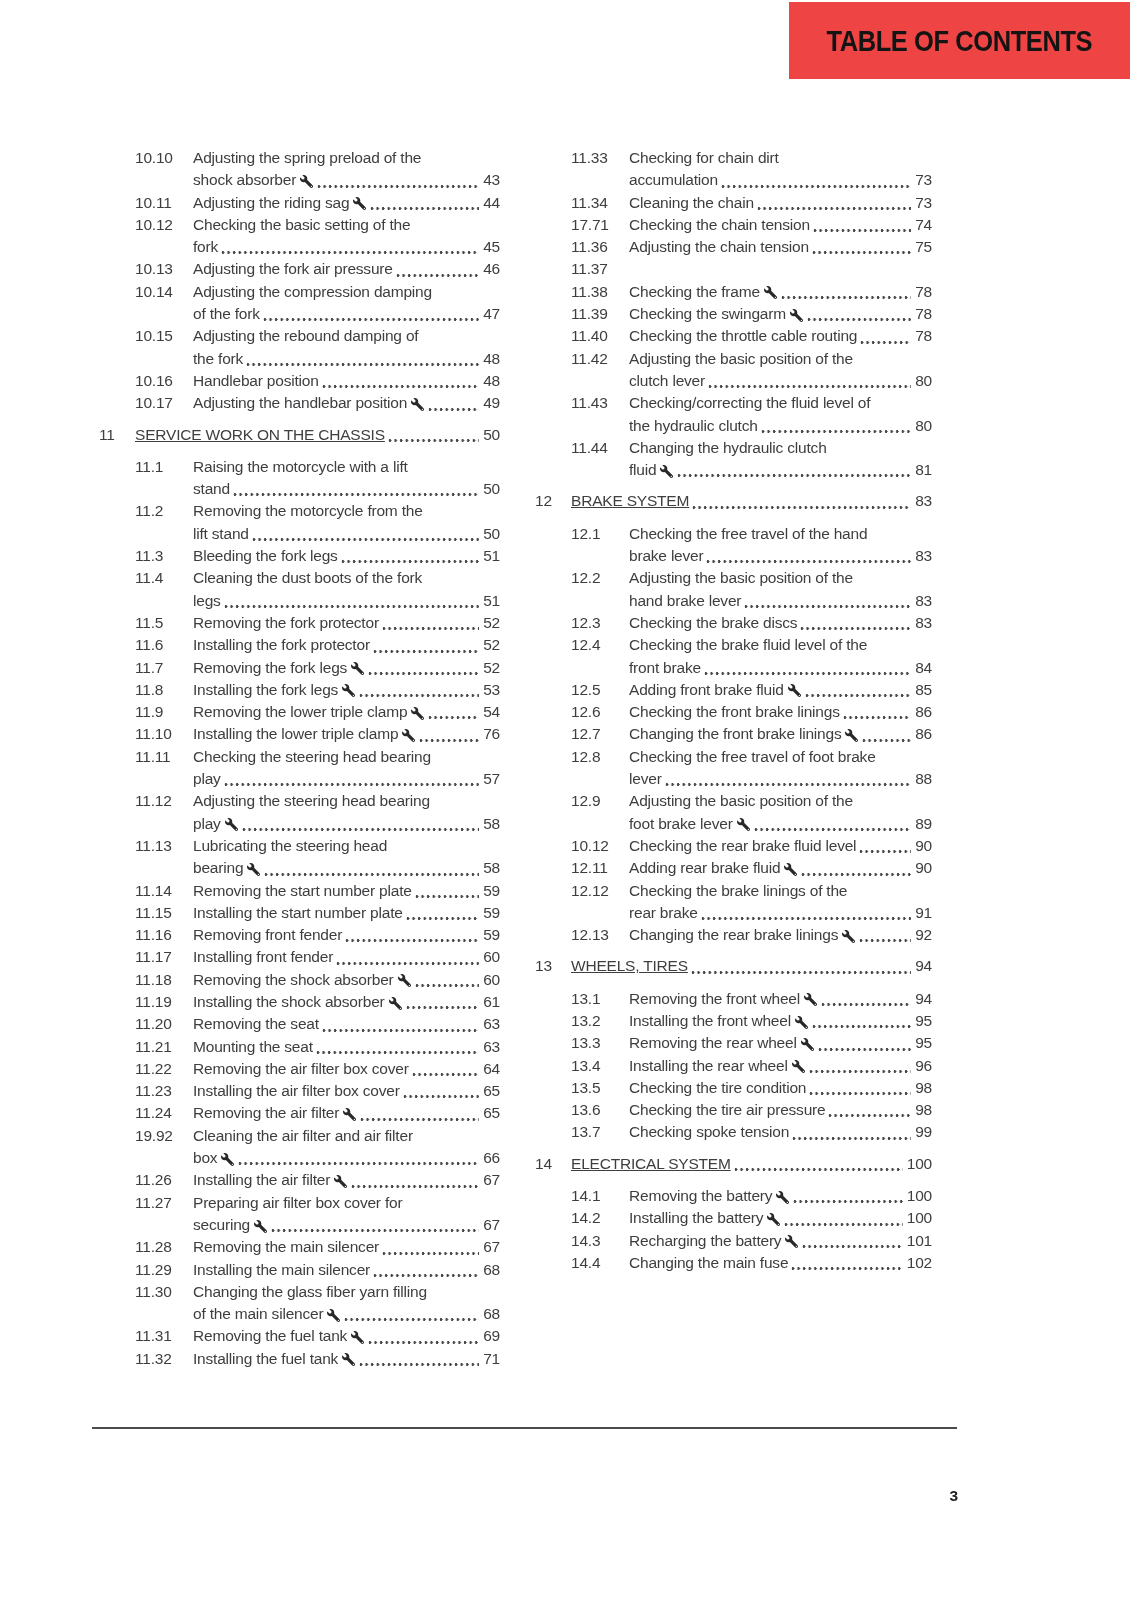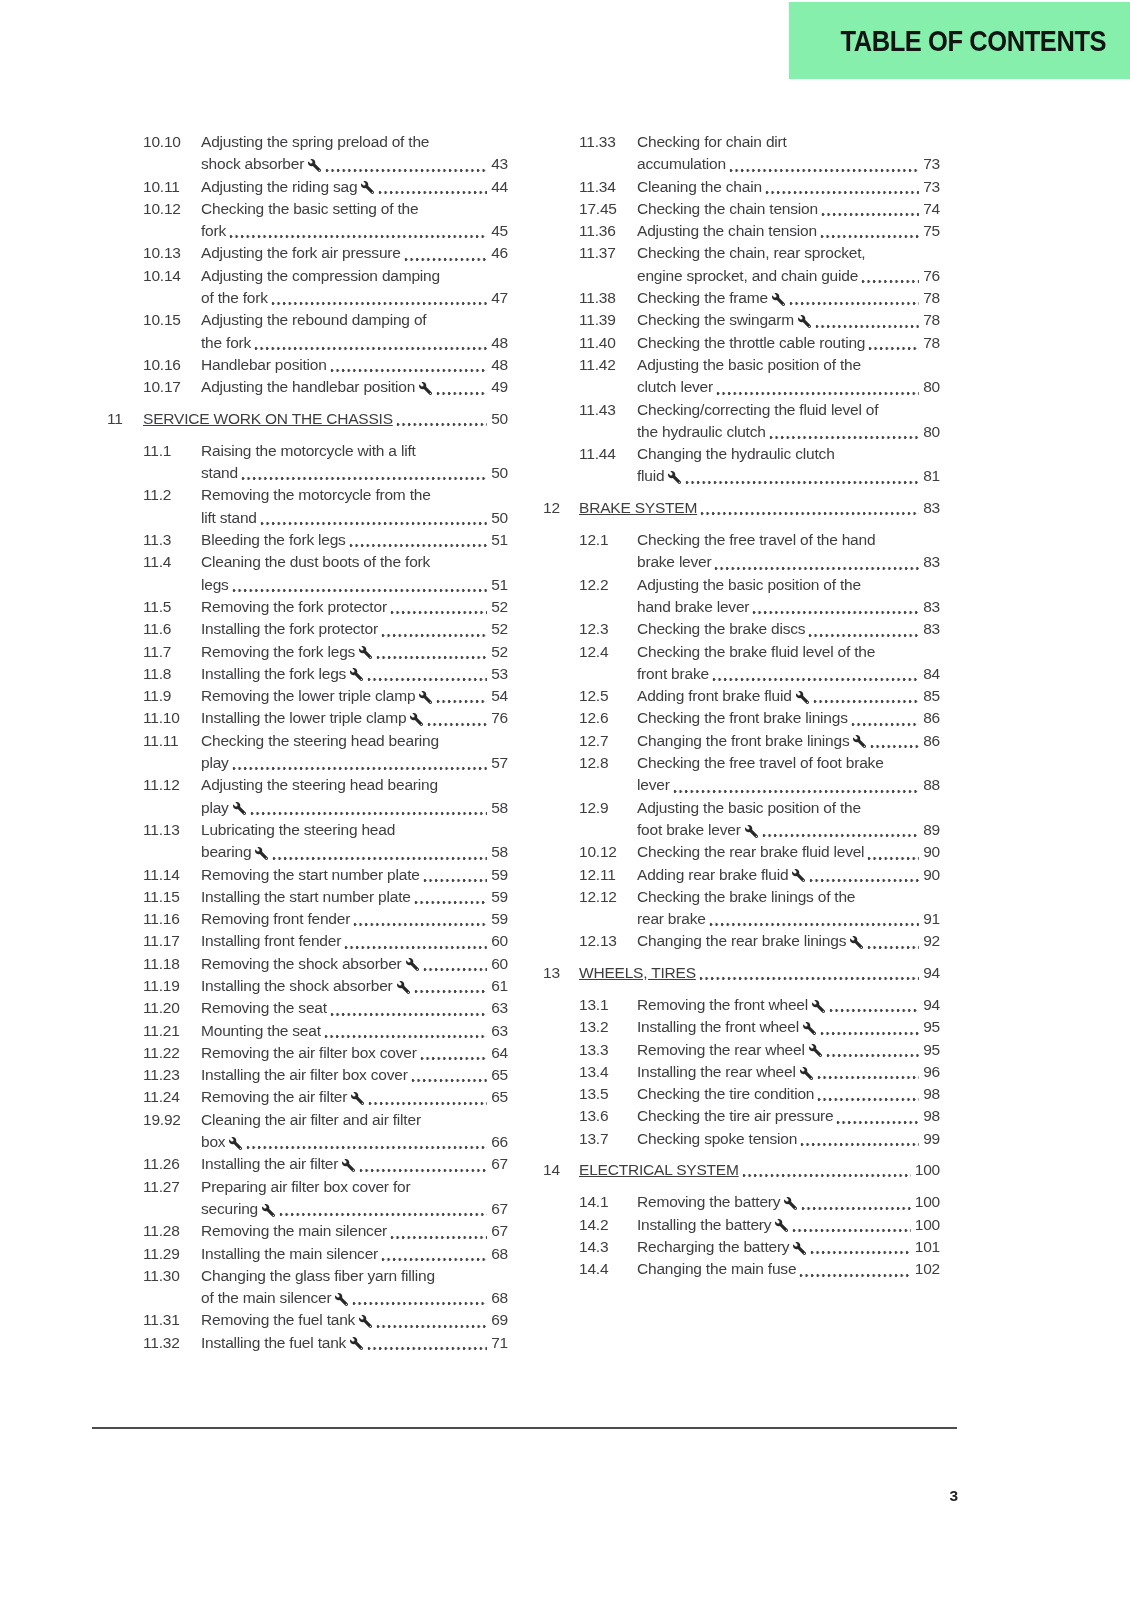--- a/index.html
+++ b/index.html
@@ -5,28 +5,28 @@
   html,body { margin:0; padding:0; background:#e8e8e8; }
   .page {
     position:relative; width:1130px; height:1600px; margin:0 auto;
     background:#ffffff; overflow:hidden;
     font-family:"Liberation Sans","DejaVu Sans",sans-serif;
     color:#3e3e41; font-size:15.5px; letter-spacing:-0.2px;
   }
   
   .banner {
     position:absolute; left:789px; top:2px; width:341px; height:77px;
-    background:#86efac; display:flex; align-items:center; justify-content:flex-end;
+    background:#ef4444; display:flex; align-items:center; justify-content:center;
   }
   .banner-title {
     font-size:30px; font-weight:700; color:#141414; letter-spacing:-0.5px;
     transform:scaleX(0.85); white-space:nowrap;
   }
   
-  .col { position:absolute; top:131px;margin-left:8px; }
+  .col { position:absolute; top:147px; }
   .col-left  { left:99px;  width:401px; }
   .col-right { left:535px; width:397px; }
   
   .entry { display:flex; }
   .entry .num { flex:0 0 58px; }
   .entry.chapter { margin:9px 0 10px 0; }
   .entry.chapter .num { flex:0 0 36px; }
   .entry.sub { padding-left:36px; }
   .ebody { flex:1 1 auto; min-width:0; }
   .eline { line-height:22.3px; min-height:22.3px; }
@@ -552,49 +552,41 @@
         <span class="num">11.34</span>
         <div class="ebody">
           <div class="eline lastline">
             <span class="t">Cleaning the chain</span>
             <span class="leader"></span>
             <span class="pg">73</span>
           </div>
         </div>
       </div>
       <div class="entry sub">
-        <span class="num">17.45</span>
+        <span class="num">17.71</span>
         <div class="ebody">
           <div class="eline lastline">
             <span class="t">Checking the chain tension</span>
             <span class="leader"></span>
             <span class="pg">74</span>
           </div>
         </div>
       </div>
       <div class="entry sub">
         <span class="num">11.36</span>
         <div class="ebody">
           <div class="eline lastline">
             <span class="t">Adjusting the chain tension</span>
             <span class="leader"></span>
             <span class="pg">75</span>
           </div>
         </div>
       </div>
       <div class="entry sub">
         <span class="num">11.37</span>
-        <div class="ebody">
-          <div class="eline"><span class="t">Checking the chain, rear sprocket,</span></div>
-          <div class="eline lastline">
-            <span class="t">engine sprocket, and chain guide</span>
-            <span class="leader"></span>
-            <span class="pg">76</span>
-          </div>
-        </div>
       </div>
       <div class="entry sub">
         <span class="num">11.38</span>
         <div class="ebody">
           <div class="eline lastline">
             <span class="t">Checking the frame</span>
             <svg class="wrench" viewBox="0 0 512 512" aria-hidden="true">
               <path d="M507.73 109.1c-2.24-9.03-13.54-12.09-20.12-5.51l-74.36 74.36-67.88-11.31-11.31-67.88 74.36-74.36c6.62-6.62 3.43-17.9-5.66-20.16-47.38-11.74-99.55.91-136.58 37.93-39.64 39.64-50.55 97.1-34.05 147.2L18.74 402.76c-24.99 24.99-24.99 65.51 0 90.5 24.99 24.99 65.51 24.99 90.5 0l213.21-213.21c50.12 16.71 107.47 5.68 147.37-34.22 37.07-37.07 49.7-89.32 37.91-136.73zM64 472c-13.25 0-24-10.75-24-24 0-13.26 10.75-24 24-24s24 10.74 24 24c0 13.25-10.75 24-24 24z"></path>
             </svg>
             <span class="leader"></span>

